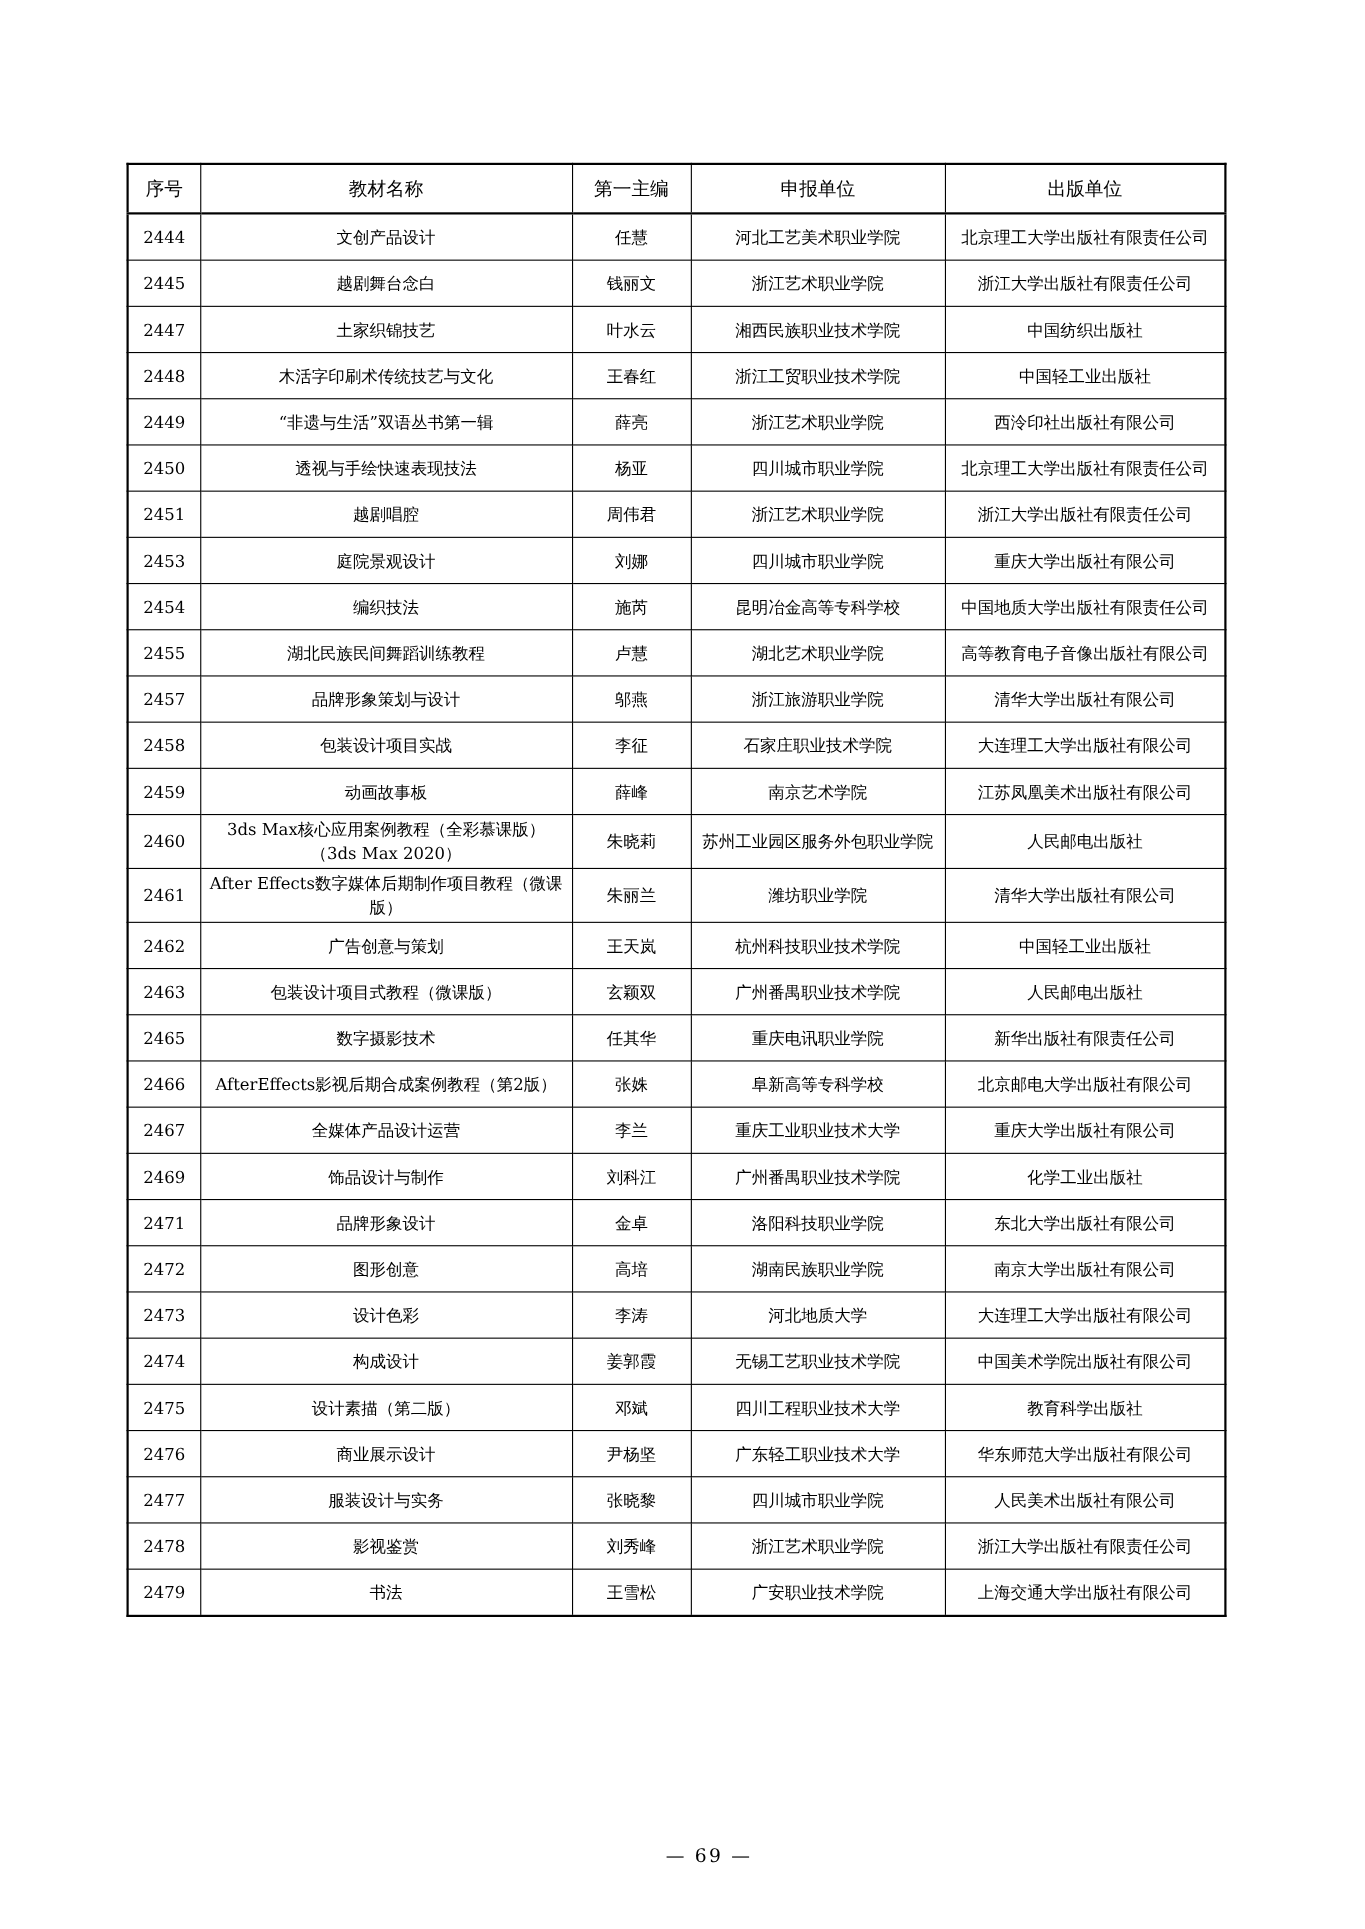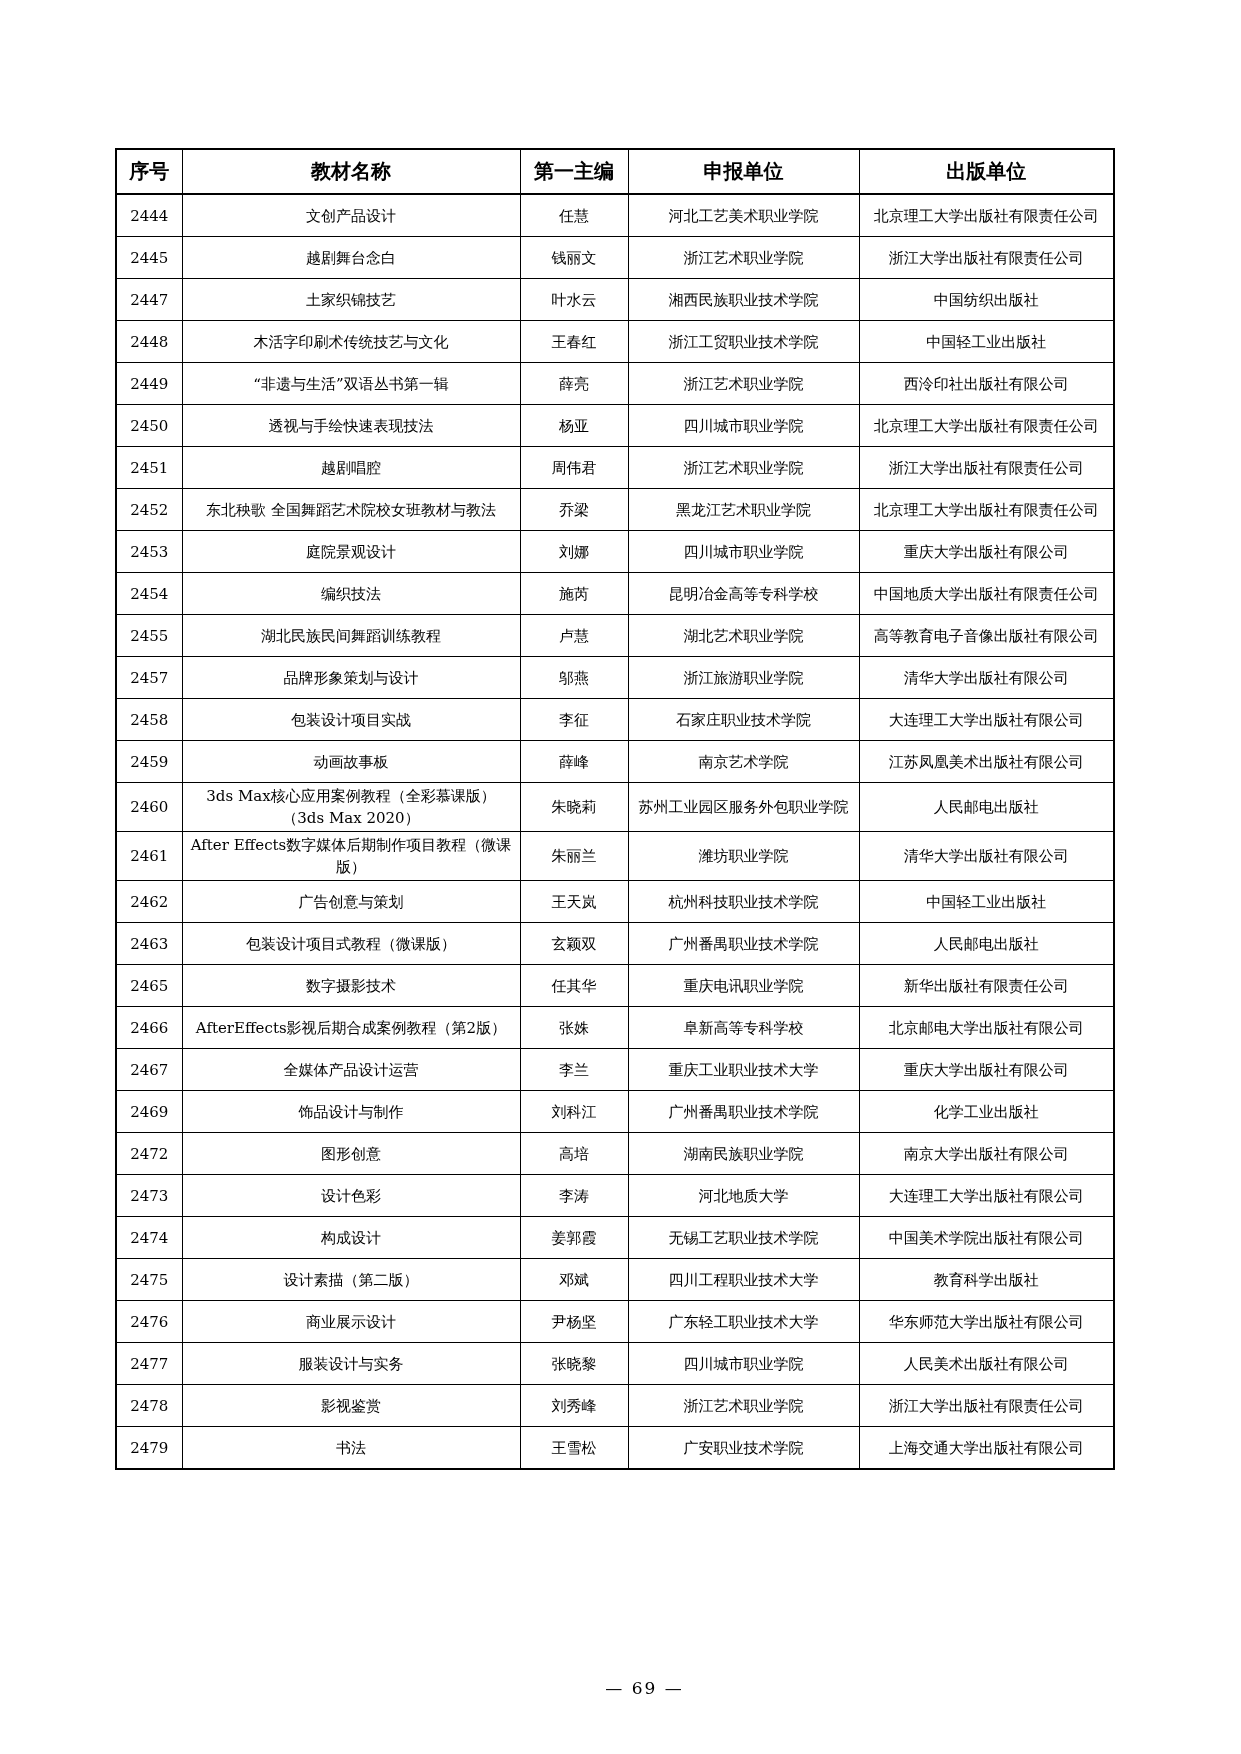--- a/index.html
+++ b/index.html
@@ -19,22 +19,22 @@
     left: 115px;
     top: 148px;
     width: 998px;
     border-collapse: collapse;
     table-layout: fixed;
     border: 2px solid #000;
   }
   .doc-table th {
     border: 1px solid #000;
     border-bottom: 2px solid #000;
-    font-size: 20px;
-    font-weight: bold;
+    font-size: 17px;
+    font-weight: normal;
     height: 43px;
     text-align: center;
     vertical-align: middle;
     padding: 0 2px;
   }
   .doc-table td {
     border: 1px solid #000;
     font-size: 15px;
     height: 37px;
     line-height: 22px;
@@ -121,27 +121,20 @@
         <td>北京理工大学出版社有限责任公司</td>
       </tr>
       <tr>
         <td>2451</td>
         <td class="title-cell">越剧唱腔</td>
         <td>周伟君</td>
         <td>浙江艺术职业学院</td>
         <td>浙江大学出版社有限责任公司</td>
       </tr>
       <tr>
-        <td>2452</td>
-        <td class="title-cell">东北秧歌 全国舞蹈艺术院校女班教材与教法</td>
-        <td>乔梁</td>
-        <td>黑龙江艺术职业学院</td>
-        <td>北京理工大学出版社有限责任公司</td>
-      </tr>
-      <tr>
         <td>2453</td>
         <td class="title-cell">庭院景观设计</td>
         <td>刘娜</td>
         <td>四川城市职业学院</td>
         <td>重庆大学出版社有限公司</td>
       </tr>
       <tr>
         <td>2454</td>
         <td class="title-cell">编织技法</td>
         <td>施芮</td>
@@ -224,20 +217,27 @@
         <td>李兰</td>
         <td>重庆工业职业技术大学</td>
         <td>重庆大学出版社有限公司</td>
       </tr>
       <tr>
         <td>2469</td>
         <td class="title-cell">饰品设计与制作</td>
         <td>刘科江</td>
         <td>广州番禺职业技术学院</td>
         <td>化学工业出版社</td>
+      </tr>
+      <tr>
+        <td>2471</td>
+        <td class="title-cell">品牌形象设计</td>
+        <td>金卓</td>
+        <td>洛阳科技职业学院</td>
+        <td>东北大学出版社有限公司</td>
       </tr>
       <tr>
         <td>2472</td>
         <td class="title-cell">图形创意</td>
         <td>高培</td>
         <td>湖南民族职业学院</td>
         <td>南京大学出版社有限公司</td>
       </tr>
       <tr>
         <td>2473</td>

